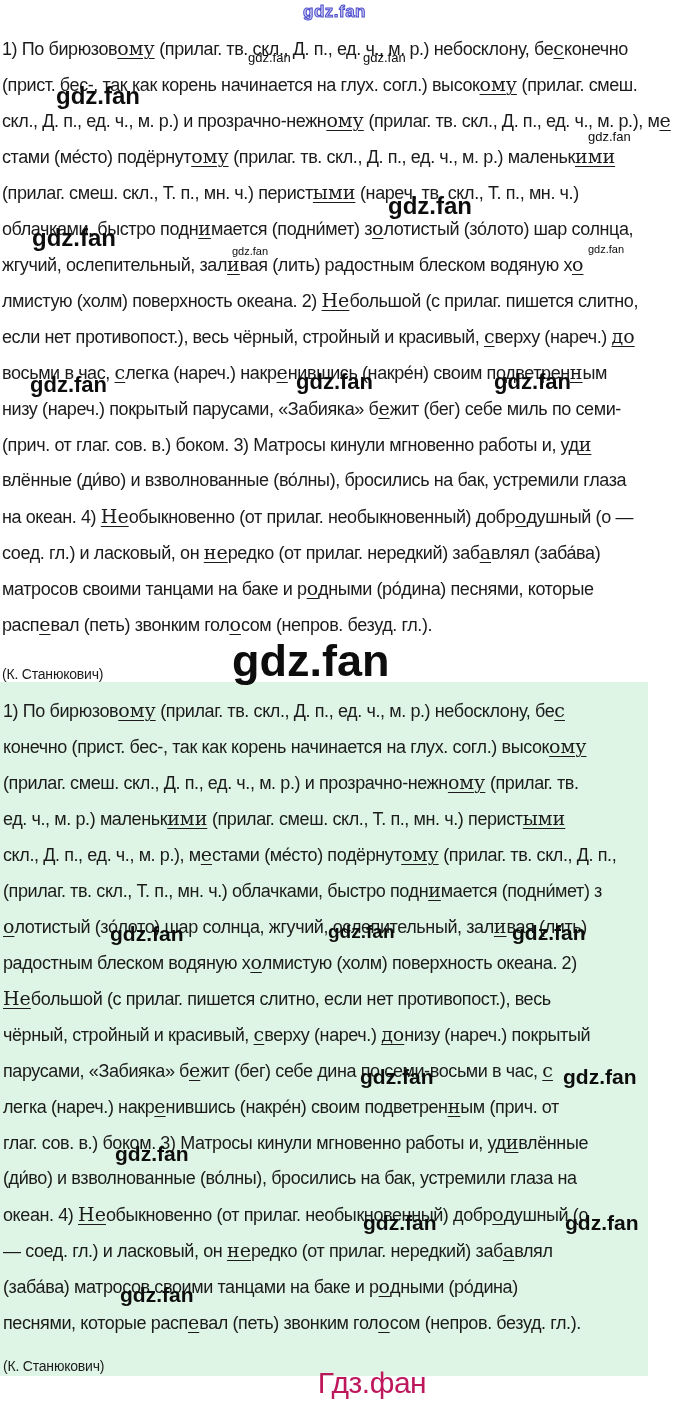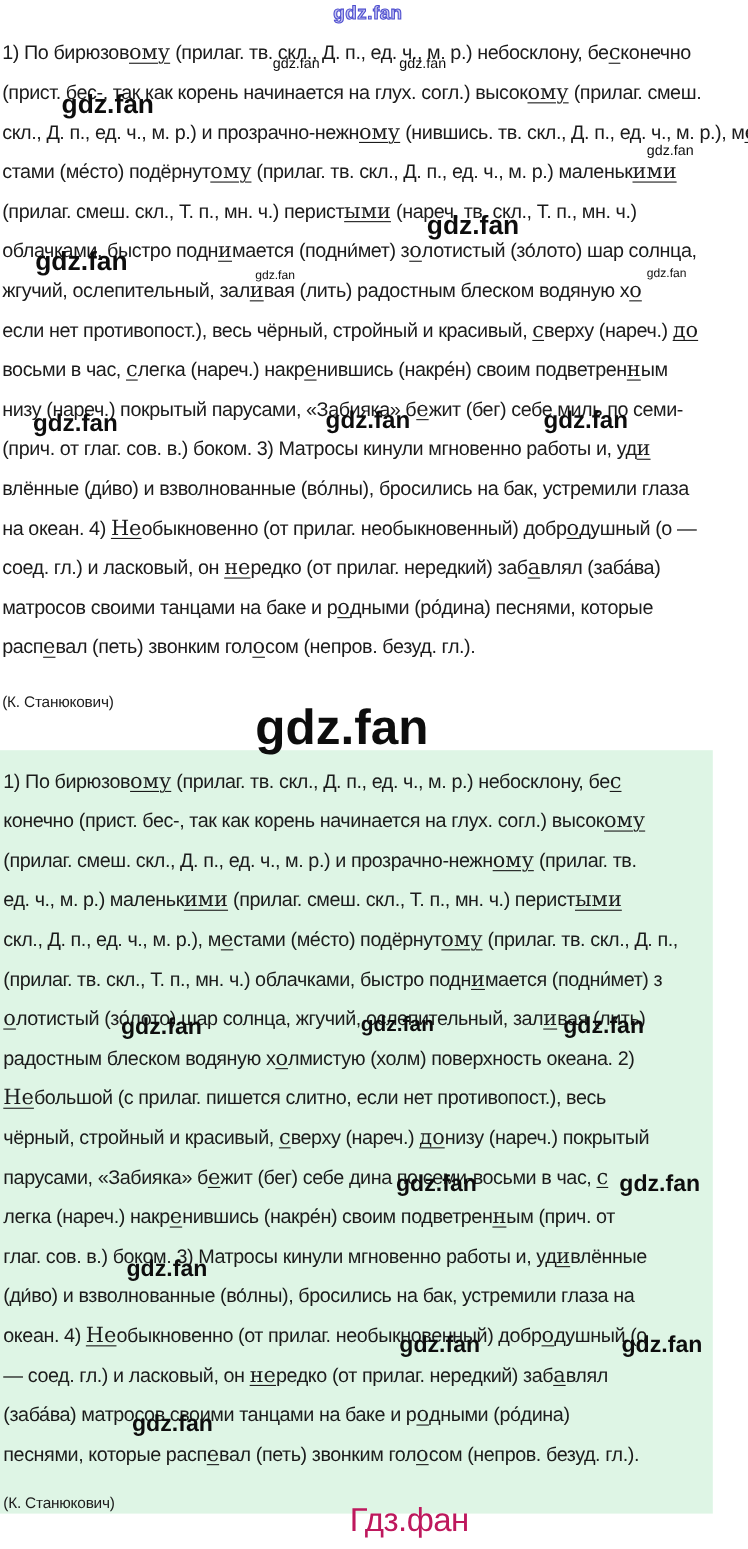--- a/index.html
+++ b/index.html
@@ -66,25 +66,26 @@
       <div class="wm big" style="left: 115px; top: 1143px; font-size: 21px;">gdz.fan</div>
       <div class="wm big" style="left: 363px; top: 1212px; font-size: 21px;">gdz.fan</div>
       <div class="wm big" style="left: 565px; top: 1212px; font-size: 21px;">gdz.fan</div>
       <div class="wm big" style="left: 120px; top: 1284px; font-size: 21px;">gdz.fan</div>
     </div>
 
   <div class="textblock block1">
     <div id="block1-lines">
         <div class="line"><span>1) По бирюзов</span><span class="u">ому</span><span> (прилаг. тв. скл., Д. п., ед. ч., м. р.) небосклону, бе</span><span class="u">с</span><span>конечно</span></div>
         <div class="line"><span>(прист. бес-, так как корень начинается на глух. согл.) высок</span><span class="u">ому</span><span> (прилаг. смеш.</span></div>
-        <div class="line"><span>скл., Д. п., ед. ч., м. р.) и прозрачно-нежн</span><span class="u">ому</span><span> (нившись. тв. скл., Д. п., ед. ч., м. р.), м</span><span class="u">е</span></div>
+        <div class="line"><span>скл., Д. п., ед. ч., м. р.) и прозрачно-нежн</span><span class="u">ому</span><span> (прилаг. тв. скл., Д. п., ед. ч., м. р.), м</span><span class="u">е</span></div>
         <div class="line"><span>стами (ме́сто) подёрнут</span><span class="u">ому</span><span> (прилаг. тв. скл., Д. п., ед. ч., м. р.) маленьк</span><span class="u">ими</span></div>
         <div class="line"><span>(прилаг. смеш. скл., Т. п., мн. ч.) перист</span><span class="u">ыми</span><span> (нареч. тв. скл., Т. п., мн. ч.)</span></div>
         <div class="line"><span>облачками, быстро подн</span><span class="u">и</span><span>мается (подни́мет) з</span><span class="u">о</span><span>лотистый (зо́лото) шар солнца,</span></div>
         <div class="line"><span>жгучий, ослепительный, зал</span><span class="u">и</span><span>вая (лить) радостным блеском водяную х</span><span class="u">о</span></div>
+        <div class="line"><span>лмистую (холм) поверхность океана. 2) </span><span class="u">Не</span><span>большой (с прилаг. пишется слитно,</span></div>
         <div class="line"><span>если нет противопост.), весь чёрный, стройный и красивый, </span><span class="u">с</span><span>верху (нареч.) </span><span class="u">до</span></div>
         <div class="line"><span>восьми в час, </span><span class="u">с</span><span>легка (нареч.) накр</span><span class="u">е</span><span>нившись (накре́н) своим подветрен</span><span class="u">н</span><span>ым</span></div>
         <div class="line"><span>низу (нареч.) покрытый парусами, «Забияка» б</span><span class="u">е</span><span>жит (бег) себе миль по семи-</span></div>
         <div class="line"><span>(прич. от глаг. сов. в.) боком. 3) Матросы кинули мгновенно работы и, уд</span><span class="u">и</span></div>
         <div class="line"><span>влённые (ди́во) и взволнованные (во́лны), бросились на бак, устремили глаза</span></div>
         <div class="line"><span>на океан. 4) </span><span class="u">Не</span><span>обыкновенно (от прилаг. необыкновенный) добр</span><span class="u">о</span><span>душный (о —</span></div>
         <div class="line"><span>соед. гл.) и ласковый, он </span><span class="u">не</span><span>редко (от прилаг. нередкий) заб</span><span class="u">а</span><span>влял (заба́ва)</span></div>
         <div class="line"><span>матросов своими танцами на баке и р</span><span class="u">о</span><span>дными (ро́дина) песнями, которые</span></div>
         <div class="line"><span>расп</span><span class="u">е</span><span>вал (петь) звонким гол</span><span class="u">о</span><span>сом (непров. безуд. гл.).</span></div>
       </div>

